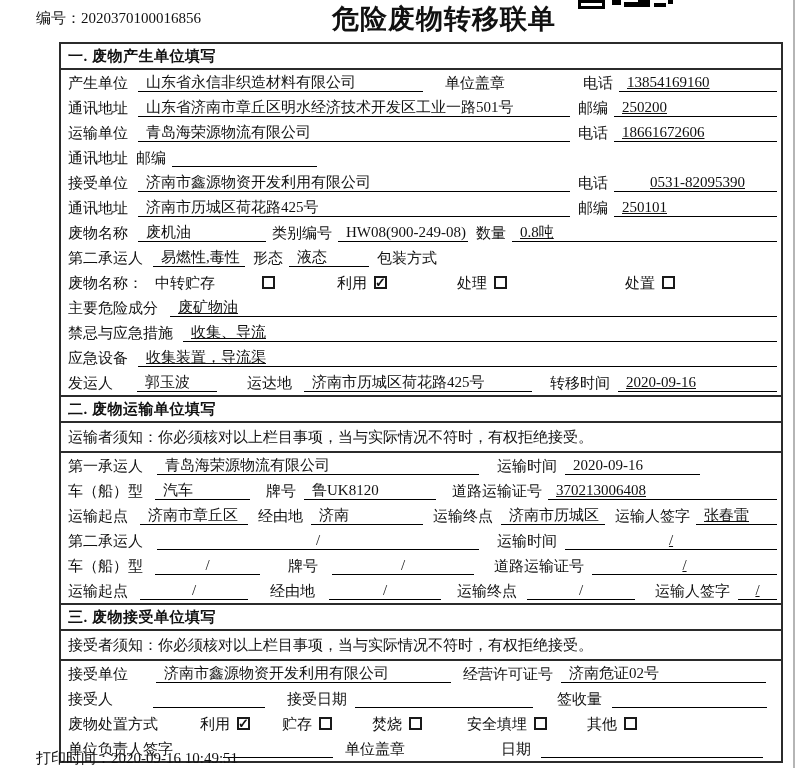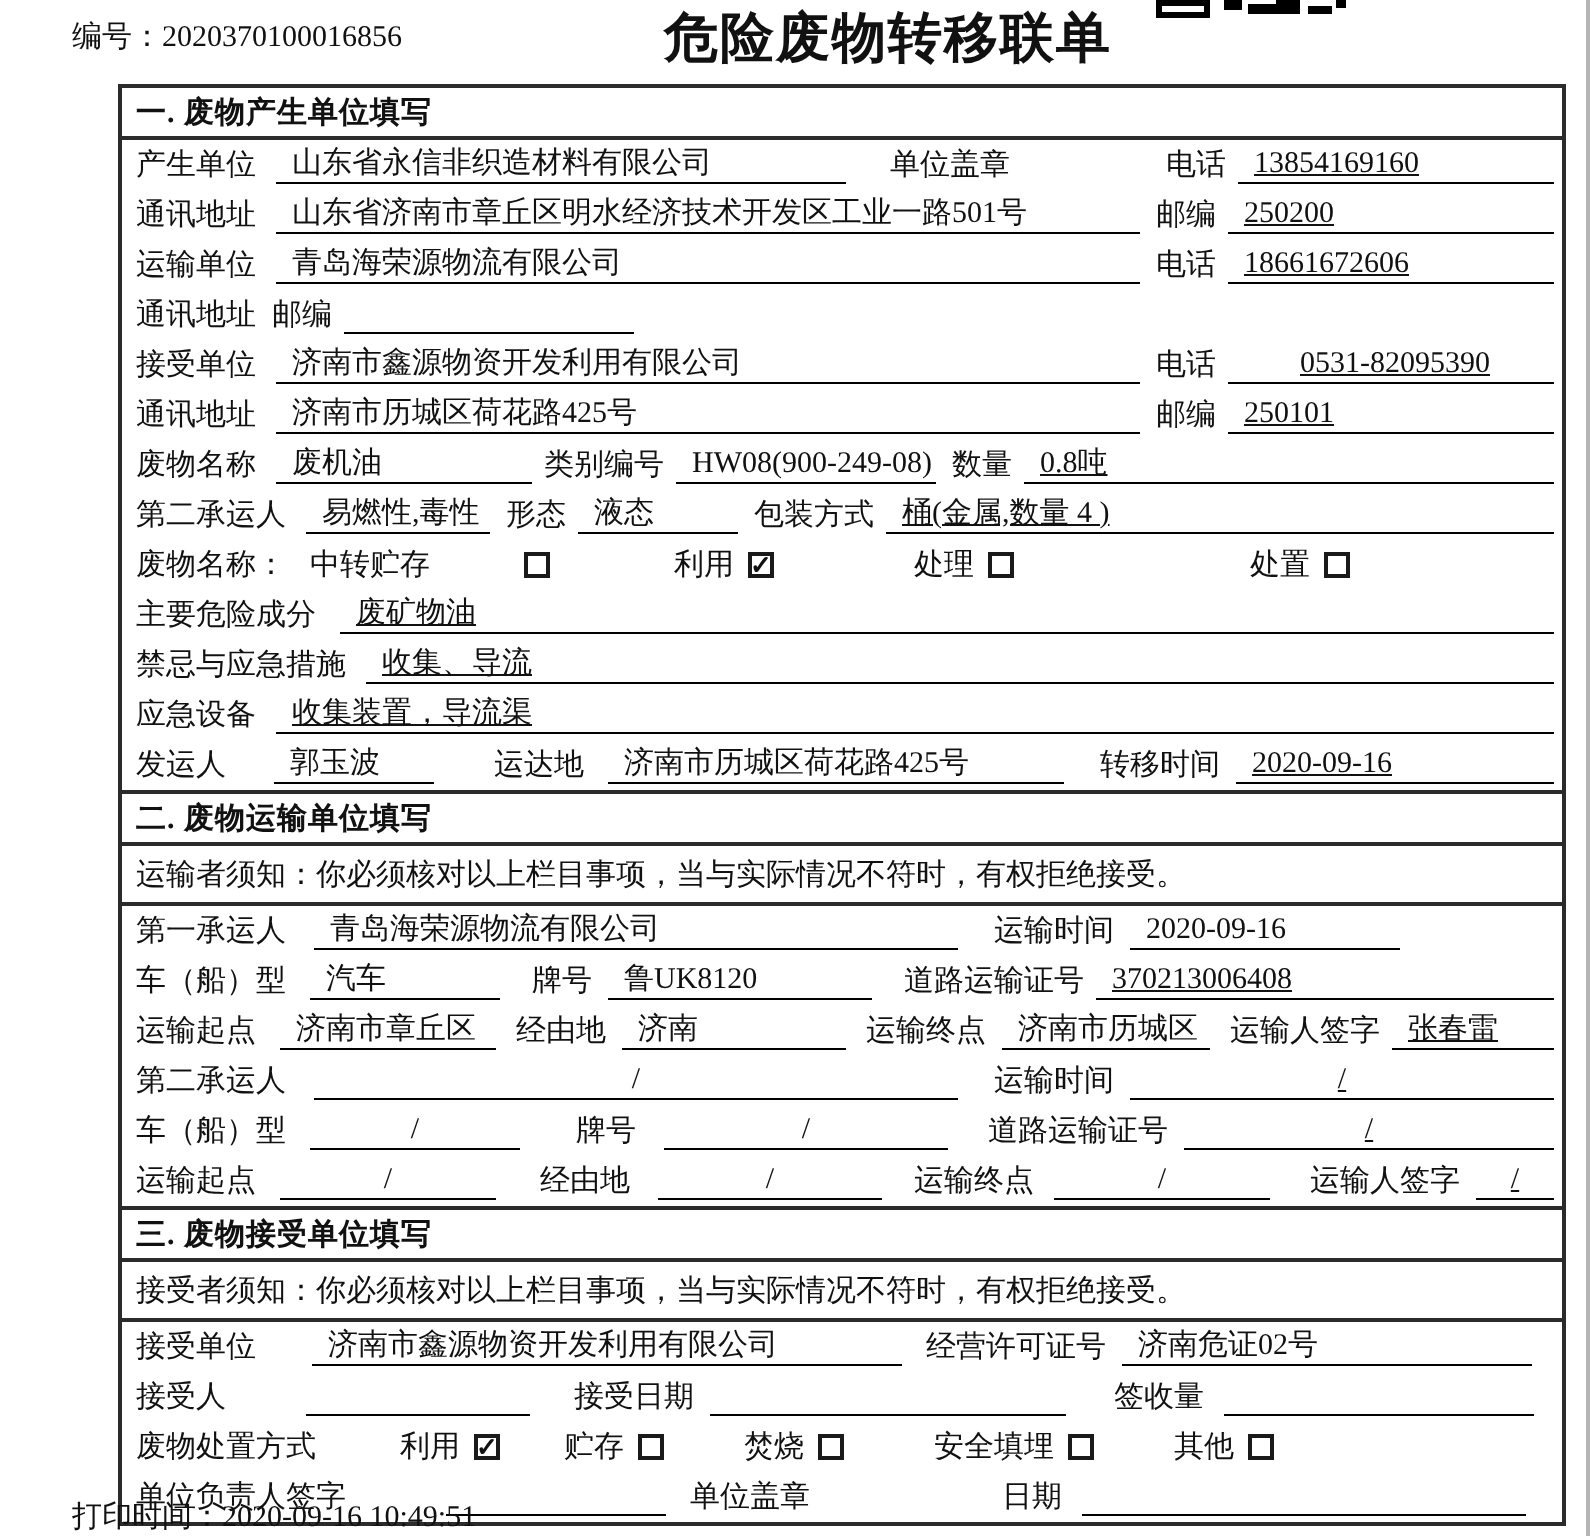--- a/index.html
+++ b/index.html
@@ -118,21 +118,20 @@
         <span class="fld" style="width: 130px; margin-left: 6px;">HW08(900-249-08)</span>
         <span class="lbl" style="margin-left: 8px;">数量</span>
         <span class="fld flex" style="margin-left: 6px;">0.8吨</span>
       </div>
       <div class="row">
         <span class="lbl">第二承运人</span>
         <span class="fld" style="width: 92px; margin-left: 10px;">易燃性,毒性</span>
         <span class="lbl" style="margin-left: 8px;">形态</span>
         <span class="fld" style="width: 80px; margin-left: 6px;">液态</span>
         <span class="lbl" style="margin-left: 8px;">包装方式</span>
-        <span class="fld flex" style="margin-left: 6px;">桶(金属,数量 4 )</span>
       </div>
       <div class="row">
         <span class="lbl">废物名称：</span>
         <span class="chk" style="margin-left: 12px; gap: 40px;">
           <span>中转贮存</span>
           <span class="chk-box"></span>
         </span>
         <span class="chk" style="margin-left: 62px;">
           <span>利用</span>
           <span class="chk-box">✓</span>

